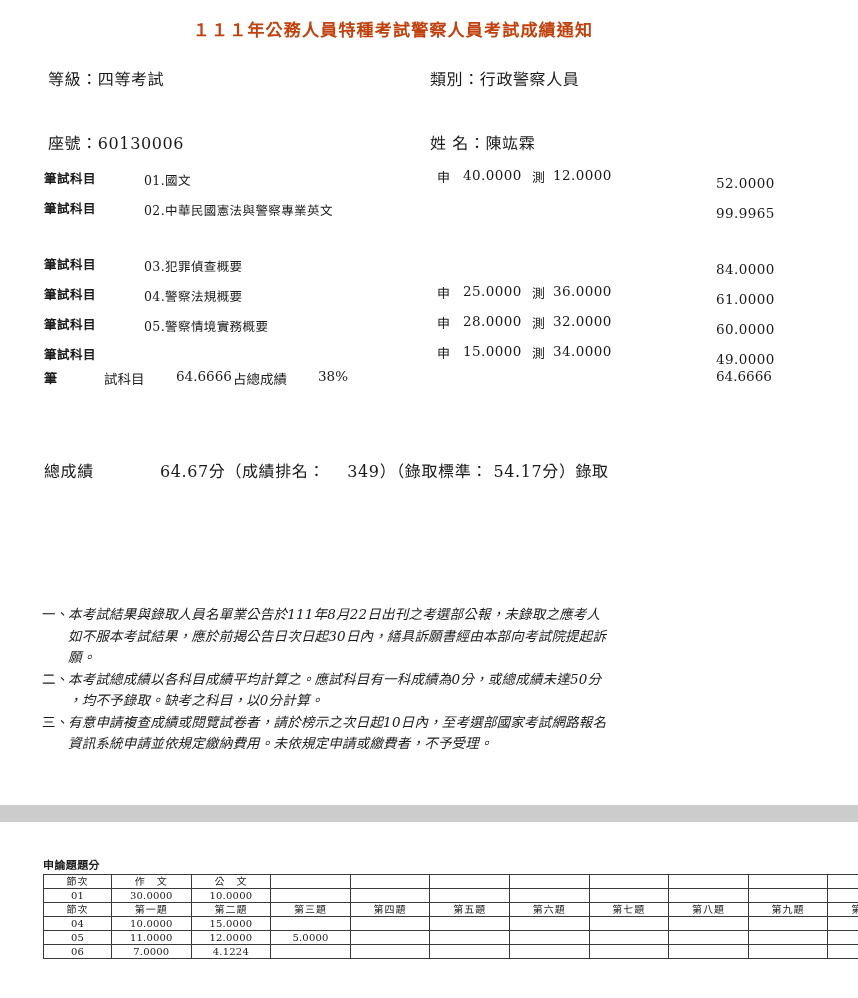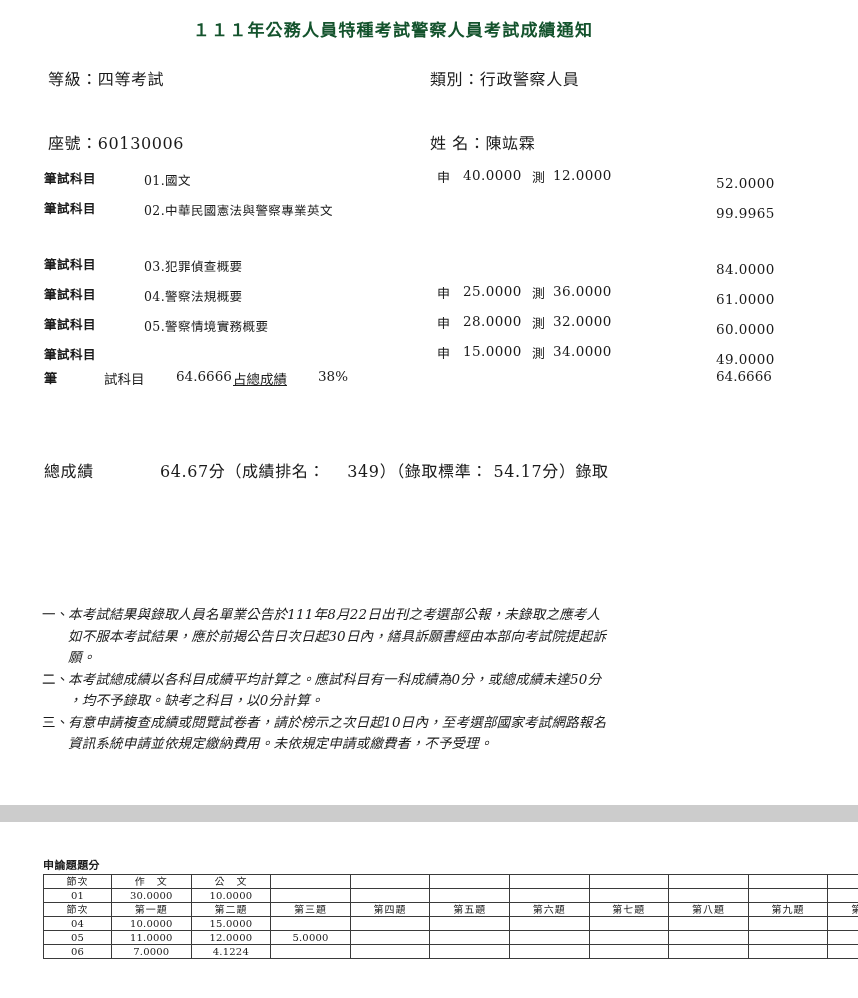--- a/index.html
+++ b/index.html
@@ -26,21 +26,21 @@
   
   .doc-title {
     position: absolute;
     top: 16px;
     left: 0;
     width: 786px;
     text-align: center;
     font-size: 17px;
     letter-spacing: 1.2px;
     font-weight: 600;
-    color: #14532d;
+    color: #c2410c;
   }
 
   
   .meta-row {
     position: absolute;
     left: 0;
     width: 858px;
     font-size: 16px;
     letter-spacing: 0.6px;
   }
@@ -130,21 +130,21 @@
     position: absolute;
     top: 368px;
     left: 0;
     width: 858px;
     height: 26px;
     font-size: 13.5px;
   }
   .summary-row .s-a { position: absolute; left: 44px; font-weight: 700; font-size: 13px; }
   .summary-row .s-b { position: absolute; left: 104px; }
   .summary-row .s-c { position: absolute; left: 176px; }
-  .summary-row .s-d { position: absolute; left: 233px; text-decoration: underline; }
+  .summary-row .s-d { position: absolute; left: 233px; }
   .summary-row .s-e { position: absolute; left: 318px; }
   .summary-row .s-f { position: absolute; left: 716px; }
 
   
   .final-row {
     position: absolute;
     top: 458px;
     left: 0;
     width: 858px;
     font-size: 16px;

